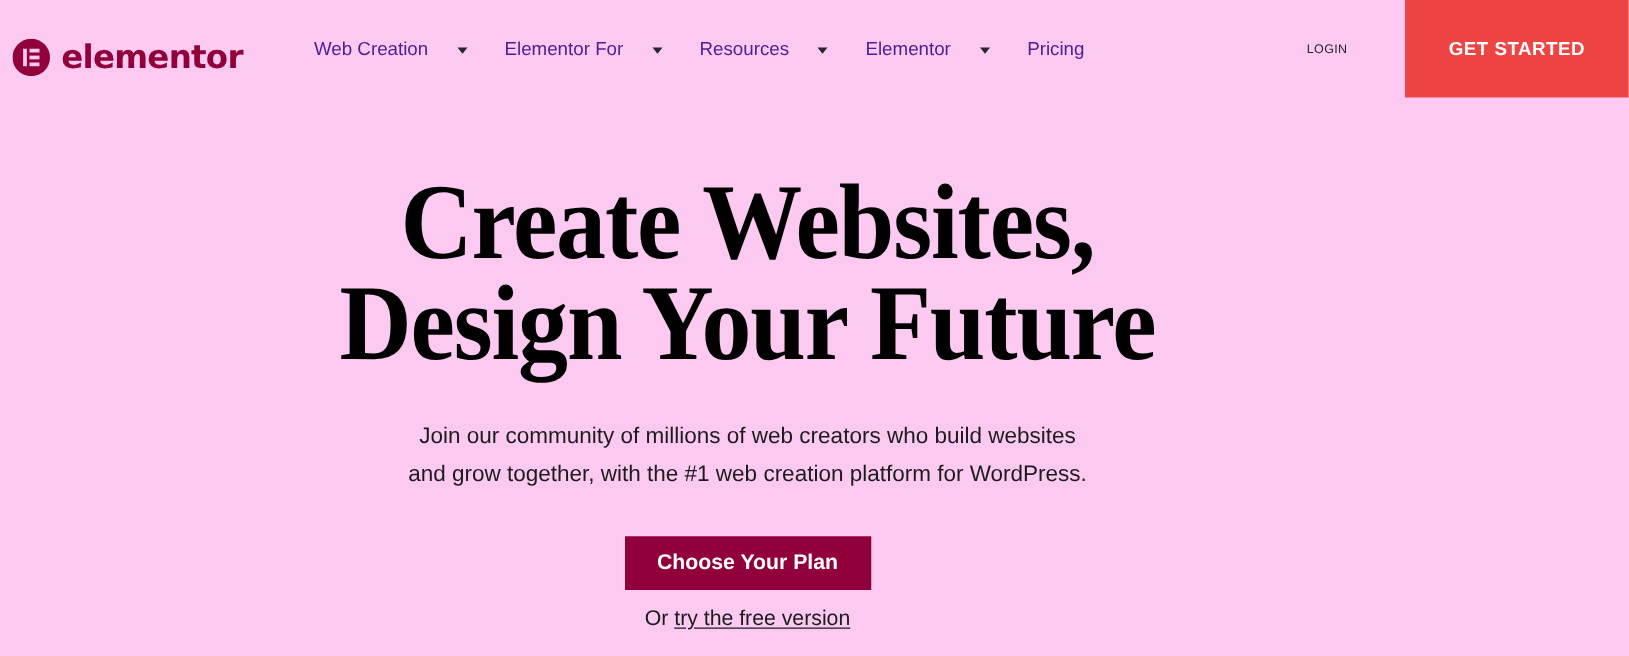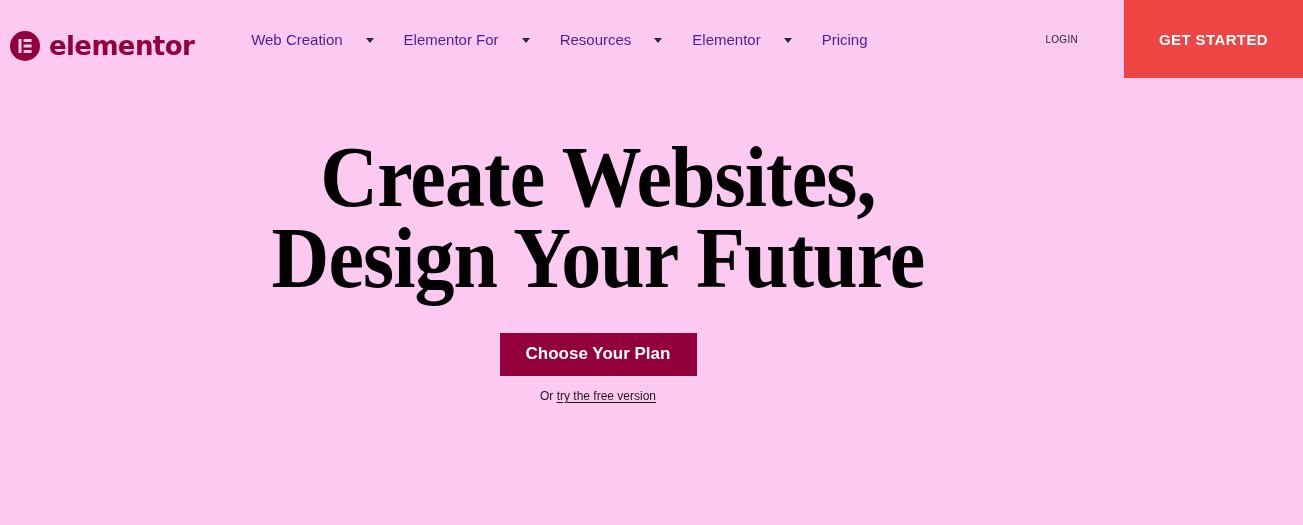--- a/index.html
+++ b/index.html
@@ -158,21 +158,21 @@
     color: #ffffff;
     border: none;
     font-family: "Liberation Sans", sans-serif;
     font-size: 17px;
     font-weight: bold;
     cursor: pointer;
   }
 
   .free-line {
     margin-top: 13px;
-    font-size: 12px;
+    font-size: 17px;
     color: #1c1c1c;
   }
 
   .free-link {
     color: #1c1c1c;
     text-decoration: underline;
     text-underline-offset: 2px;
     cursor: pointer;
   }
 </style>
@@ -223,20 +223,24 @@
 
 </header>
 
 <main class="hero">
 
   <h1 class="headline">
     <span class="headline-line">Create Websites,</span>
     <span class="headline-line">Design Your Future</span>
   </h1>
 
+  <p class="subtitle">
+    <span class="subtitle-line">Join our community of millions of web creators who build websites</span>
+    <span class="subtitle-line">and grow together, with the #1 web creation platform for WordPress.</span>
+  </p>
 
   <div class="cta-wrap">
     <button class="cta-button">Choose Your Plan</button>
     <div class="free-line">
       <span>Or </span><a class="free-link">try the free version</a>
     </div>
   </div>
 
 </main>
 

